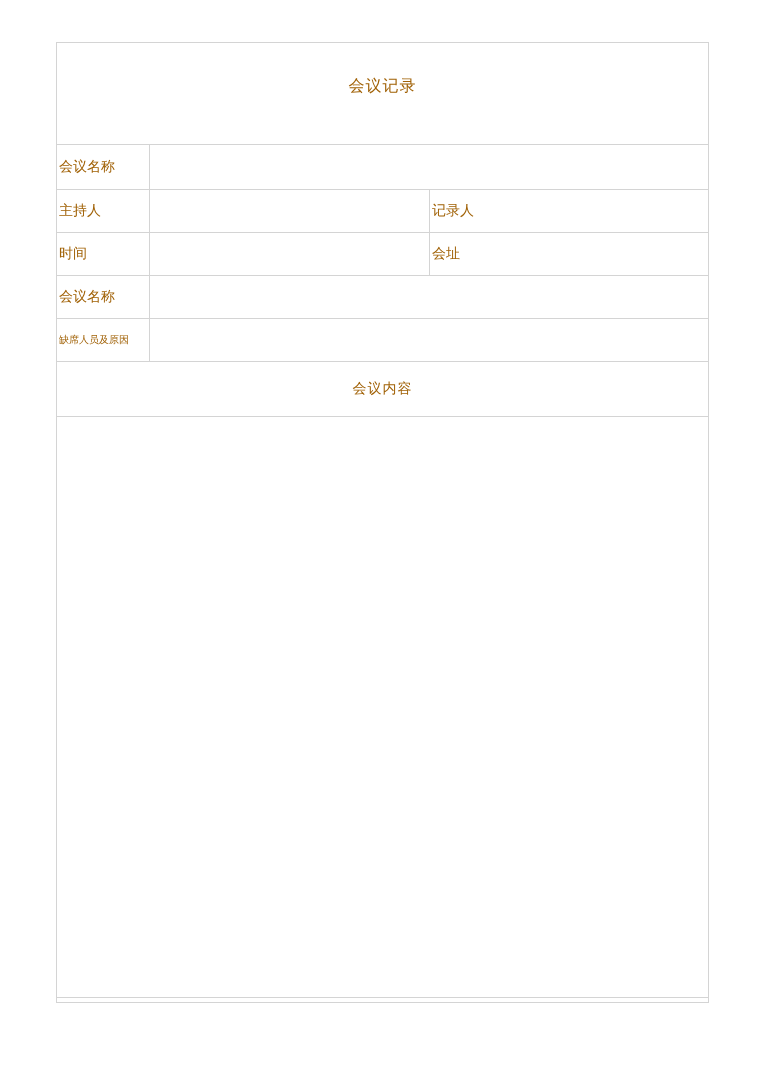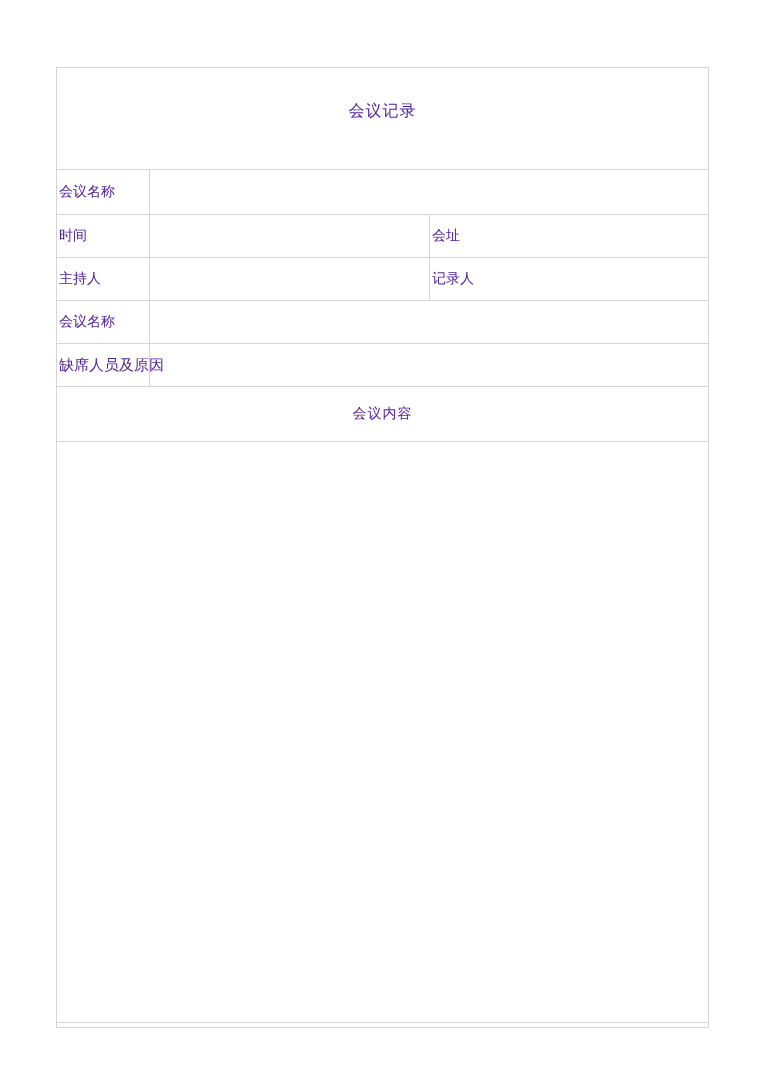--- a/index.html
+++ b/index.html
@@ -8,44 +8,44 @@
     padding: 0;
     width: 763px;
     height: 1079px;
     background: #ffffff;
     font-family: "Liberation Sans", "DejaVu Sans", sans-serif;
     overflow: hidden;
   }
   .doc-table {
     position: absolute;
     left: 56px;
-    top: 67px;
+    top: 42px;
     width: 652px;
     border-collapse: collapse;
     table-layout: fixed;
-    color: #4c1d95;
+    color: #a16207;
     font-size: 14px;
   }
   .doc-table td {
     border: 1px solid #d4d4d4;
     padding: 0 2px;
     vertical-align: middle;
     overflow: visible;
     white-space: nowrap;
   }
   td.title-cell {
     height: 102px;
     text-align: center;
     font-size: 16px;
     padding-bottom: 14px;
     letter-spacing: 1px;
   }
   td.label-cell { height: 43px; }
   td.label-cell.first { height: 45px; }
-  td.label-cell.shrink { font-size: 15px; }
+  td.label-cell.shrink { font-size: 10px; }
   td.value-cell { height: 43px; }
   td.section-header-cell {
     height: 55px;
     text-align: center;
     letter-spacing: 1px;
     margin-left: 12px;
   }
   td.content-cell {
     height: 581px;
     vertical-align: top;
@@ -68,28 +68,28 @@
   </colgroup>
   <tbody>
     <tr>
       <td class="title-cell" colspan="3">会议记录</td>
     </tr>
     <tr>
       <td class="label-cell first">会议名称</td>
       <td class="value-cell" colspan="2"></td>
     </tr>
     <tr>
+      <td class="label-cell">主持人</td>
+      <td class="value-cell"></td>
+      <td class="label-cell">记录人</td>
+    </tr>
+    <tr>
       <td class="label-cell">时间</td>
       <td class="value-cell"></td>
       <td class="label-cell">会址</td>
-    </tr>
-    <tr>
-      <td class="label-cell">主持人</td>
-      <td class="value-cell"></td>
-      <td class="label-cell">记录人</td>
     </tr>
     <tr>
       <td class="label-cell">会议名称</td>
       <td class="value-cell" colspan="2"></td>
     </tr>
     <tr>
       <td class="label-cell shrink">缺席人员及原因</td>
       <td class="value-cell" colspan="2"></td>
     </tr>
     <tr>

